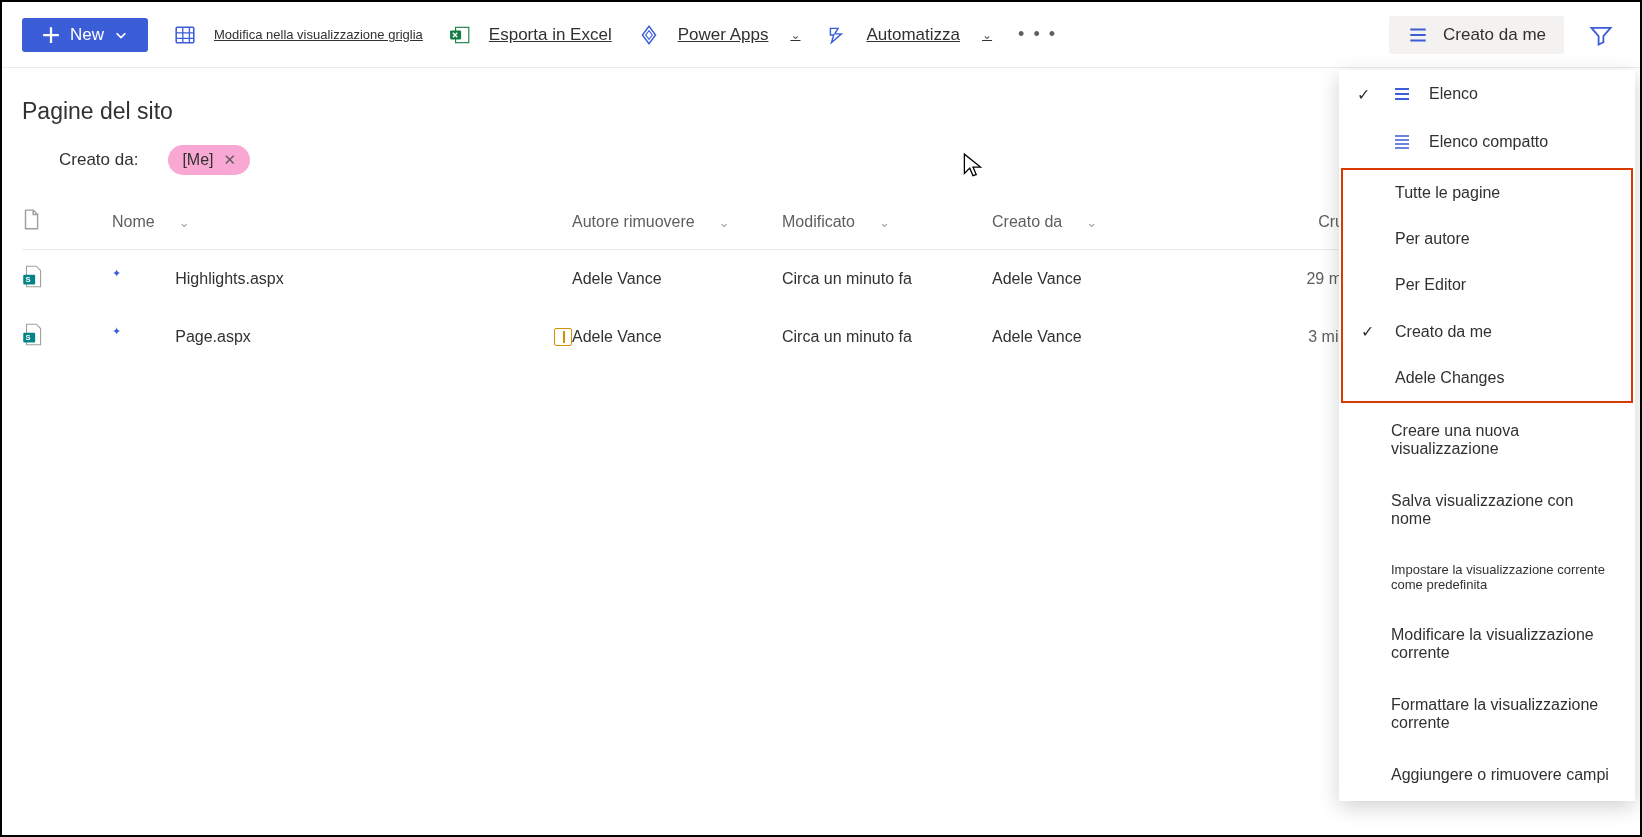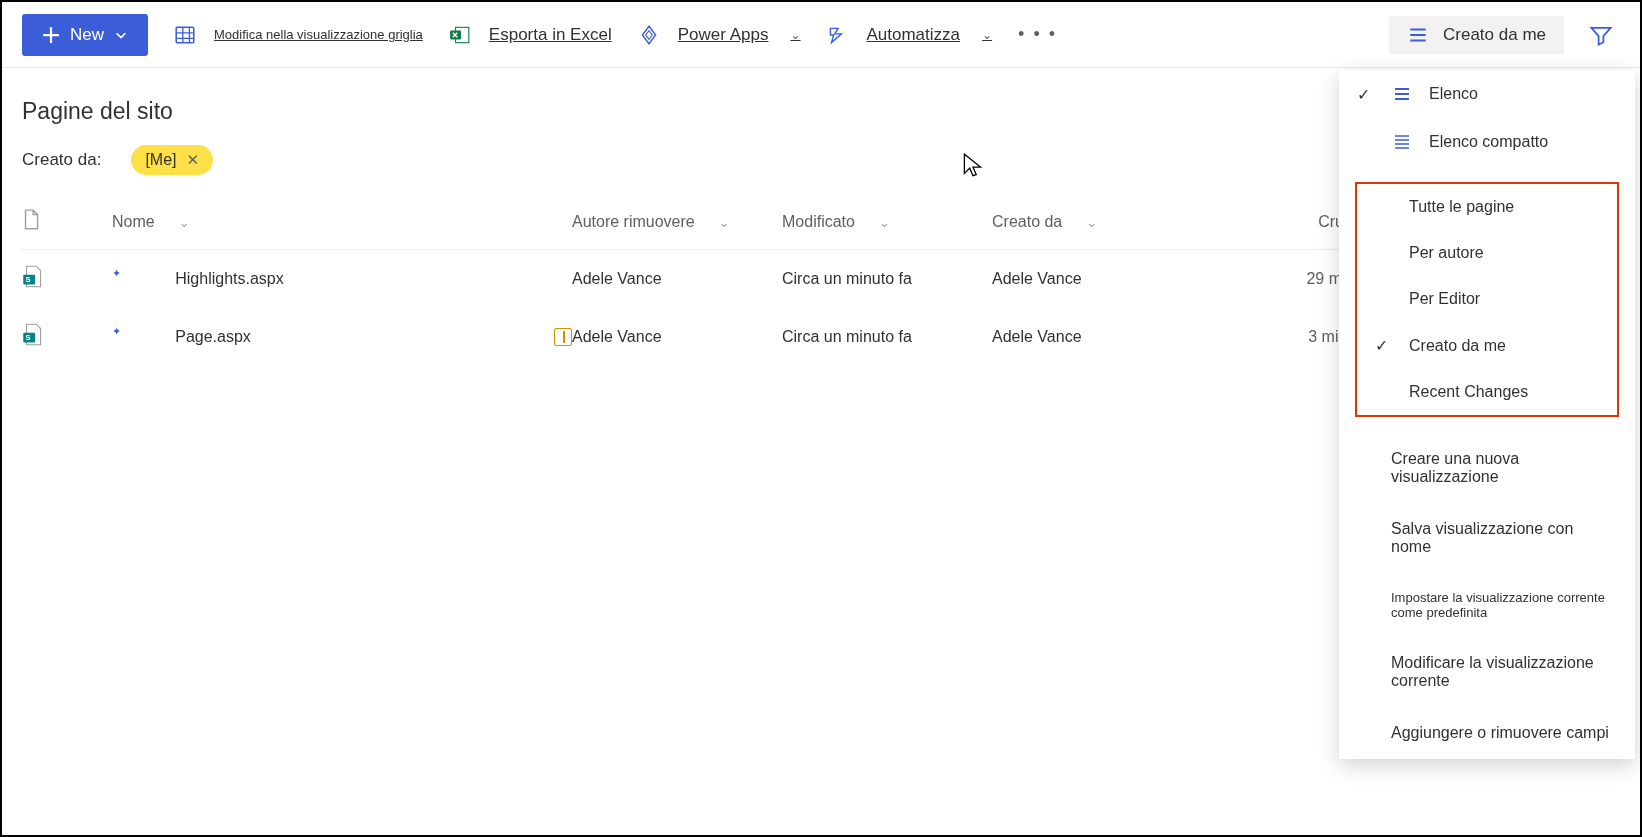--- a/index.html
+++ b/index.html
@@ -29,21 +29,21 @@
       color: #fff;
       border: none;
       padding: 8px 20px;
       border-radius: 3px;
       font-size: 17px;
       font-weight: 500;
       display: flex;
       align-items: center;
       gap: 10px;
       cursor: pointer;
-      height: 42px;
+      height: 34px;
     }
     .toolbar-item {
       display: flex;
       align-items: center;
       gap: 18px;
       color: #323130;
       cursor: pointer;
       font-size: 17px;
       text-decoration: underline;
     }
@@ -89,23 +89,24 @@
       padding: 30px 20px 20px 20px;
     }
 
     
     .filter-row {
       display: flex;
       align-items: center;
       gap: 30px;
       padding: 0 20px 20px 20px;
       font-size: 17px;
+      margin-left: 37px;
     }
     .filter-chip {
-      background: #fde047;
+      background: #f9a8d4;
       border-radius: 16px;
       padding: 6px 14px;
       display: flex;
       align-items: flex-end;
       gap: 10px;
       font-size: 16px;
     }
     .chip-close { cursor: pointer; color: #605e5c; font-size: 15px; }
 
     
@@ -177,21 +178,21 @@
       align-items: center;
       gap: 16px;
       padding: 14px 18px;
       cursor: pointer;
       font-size: 16px;
     }
     .dd-check { width: 18px; color: #323130; }
     .dd-icon { width: 22px; display: inline-flex; align-items: center; justify-content: center; }
     .dd-highlight {
       border: 2.5px solid #d83b01;
-      margin: 16px;
+      margin: 2px;
     }
     .dd-item.no-icon { padding-left: 52px; }
     .dd-item.no-icon-with-check { padding-left: 18px; }
     .dd-item.small-text { font-size: 13px; }
     .dd-item.compact { padding-top: 17px; padding-bottom: 17px; }
 
     
     .cursor {
       position: absolute;
       top: 150px;
@@ -378,35 +379,38 @@
       <span>Per autore</span>
     </div>
     <div class="dd-item no-icon">
       <span>Per Editor</span>
     </div>
     <div class="dd-item no-icon-with-check">
       <span class="dd-check">✓</span>
       <span>Creato da me</span>
     </div>
     <div class="dd-item no-icon">
-      <span>Recent Changes</span>
+      <span>Adele Changes</span>
     </div>
   </div>
 
   <div class="dd-item no-icon compact">
     <span>Creare una nuova visualizzazione</span>
   </div>
   <div class="dd-item no-icon compact">
     <span>Salva visualizzazione con nome</span>
   </div>
   <div class="dd-item no-icon compact small-text">
     <span>Impostare la visualizzazione corrente come predefinita</span>
   </div>
   <div class="dd-item no-icon compact">
     <span>Modificare la visualizzazione corrente</span>
+  </div>
+  <div class="dd-item no-icon compact">
+    <span>Formattare la visualizzazione corrente</span>
   </div>
   <div class="dd-item no-icon compact">
     <span>Aggiungere o rimuovere campi</span>
   </div>
 </div>
 
 <svg class="cursor" width="22" height="28" viewBox="0 0 20 26">
     <path d="M2 2l0 18 5-5 3 7 3-1-3-7 7 0z" fill="#fff" stroke="#000" stroke-width="1.2"></path>
   </svg>
 

